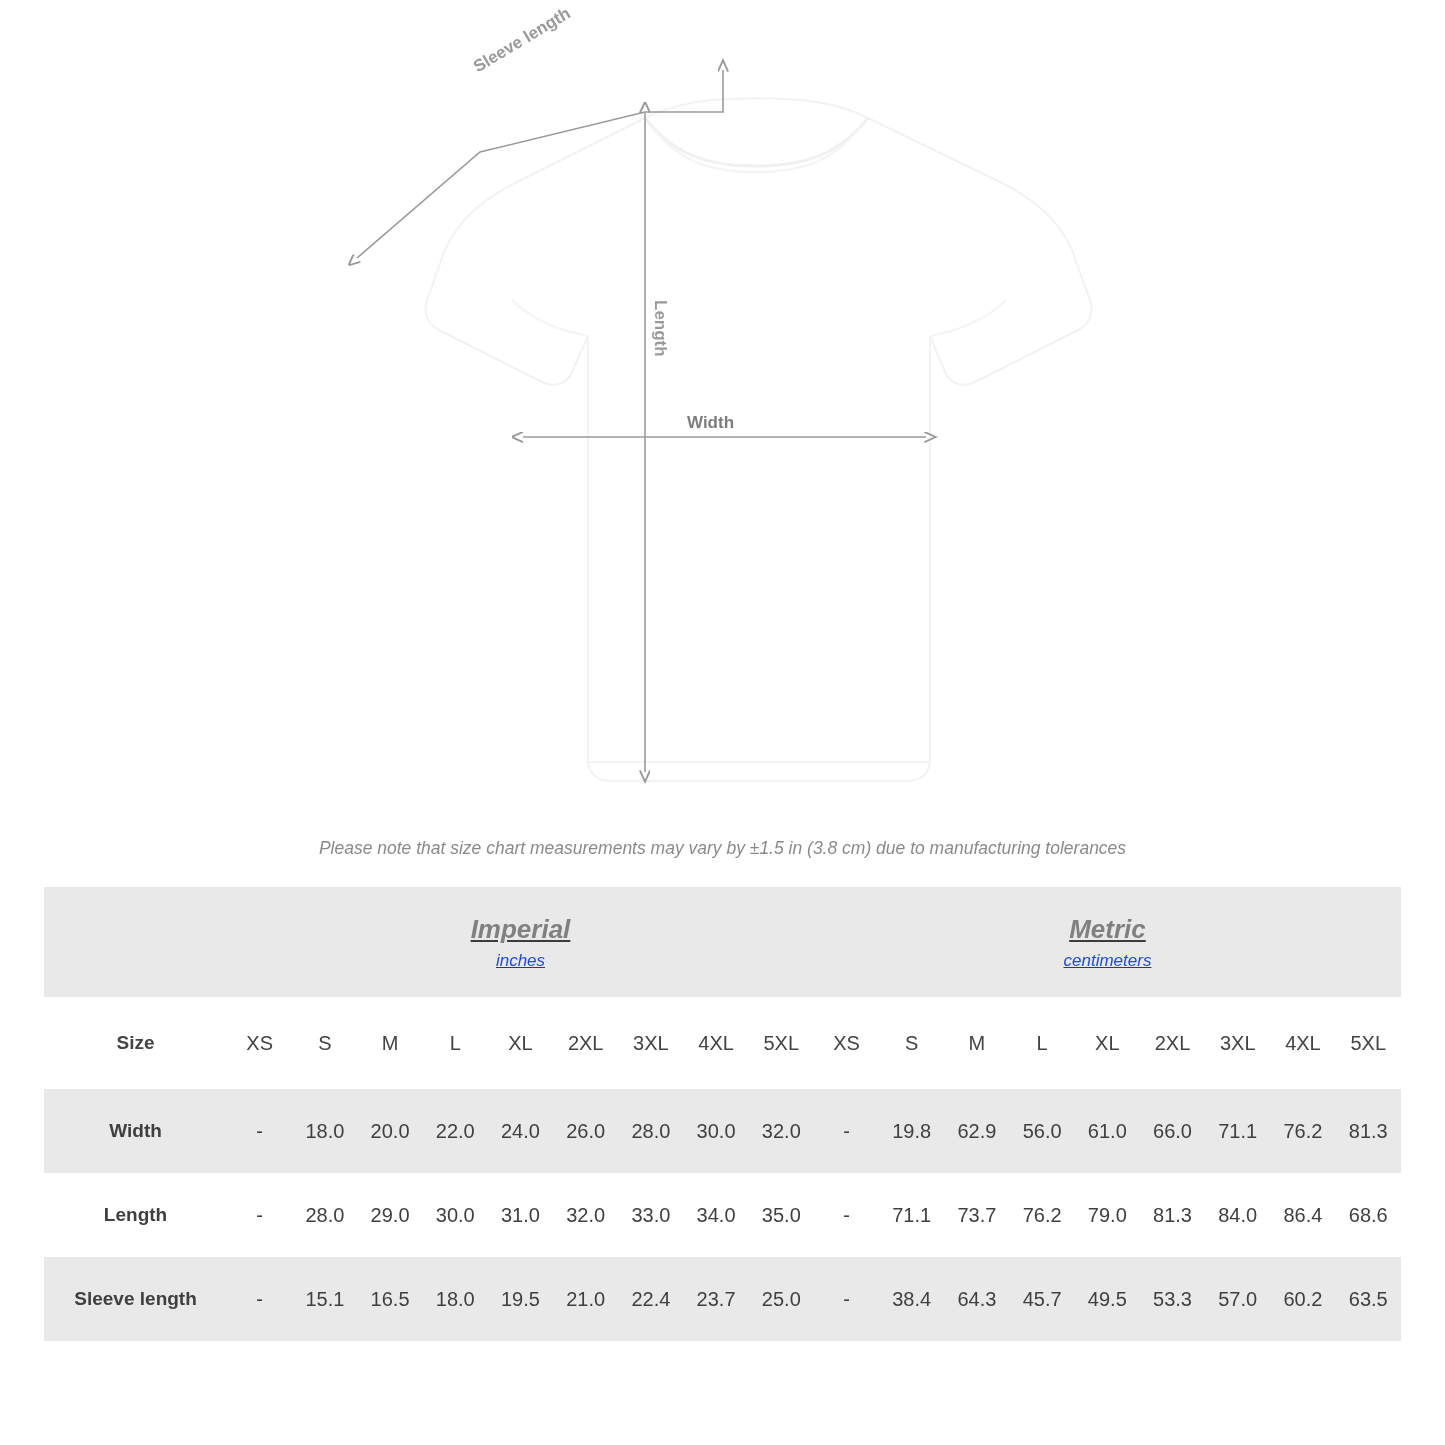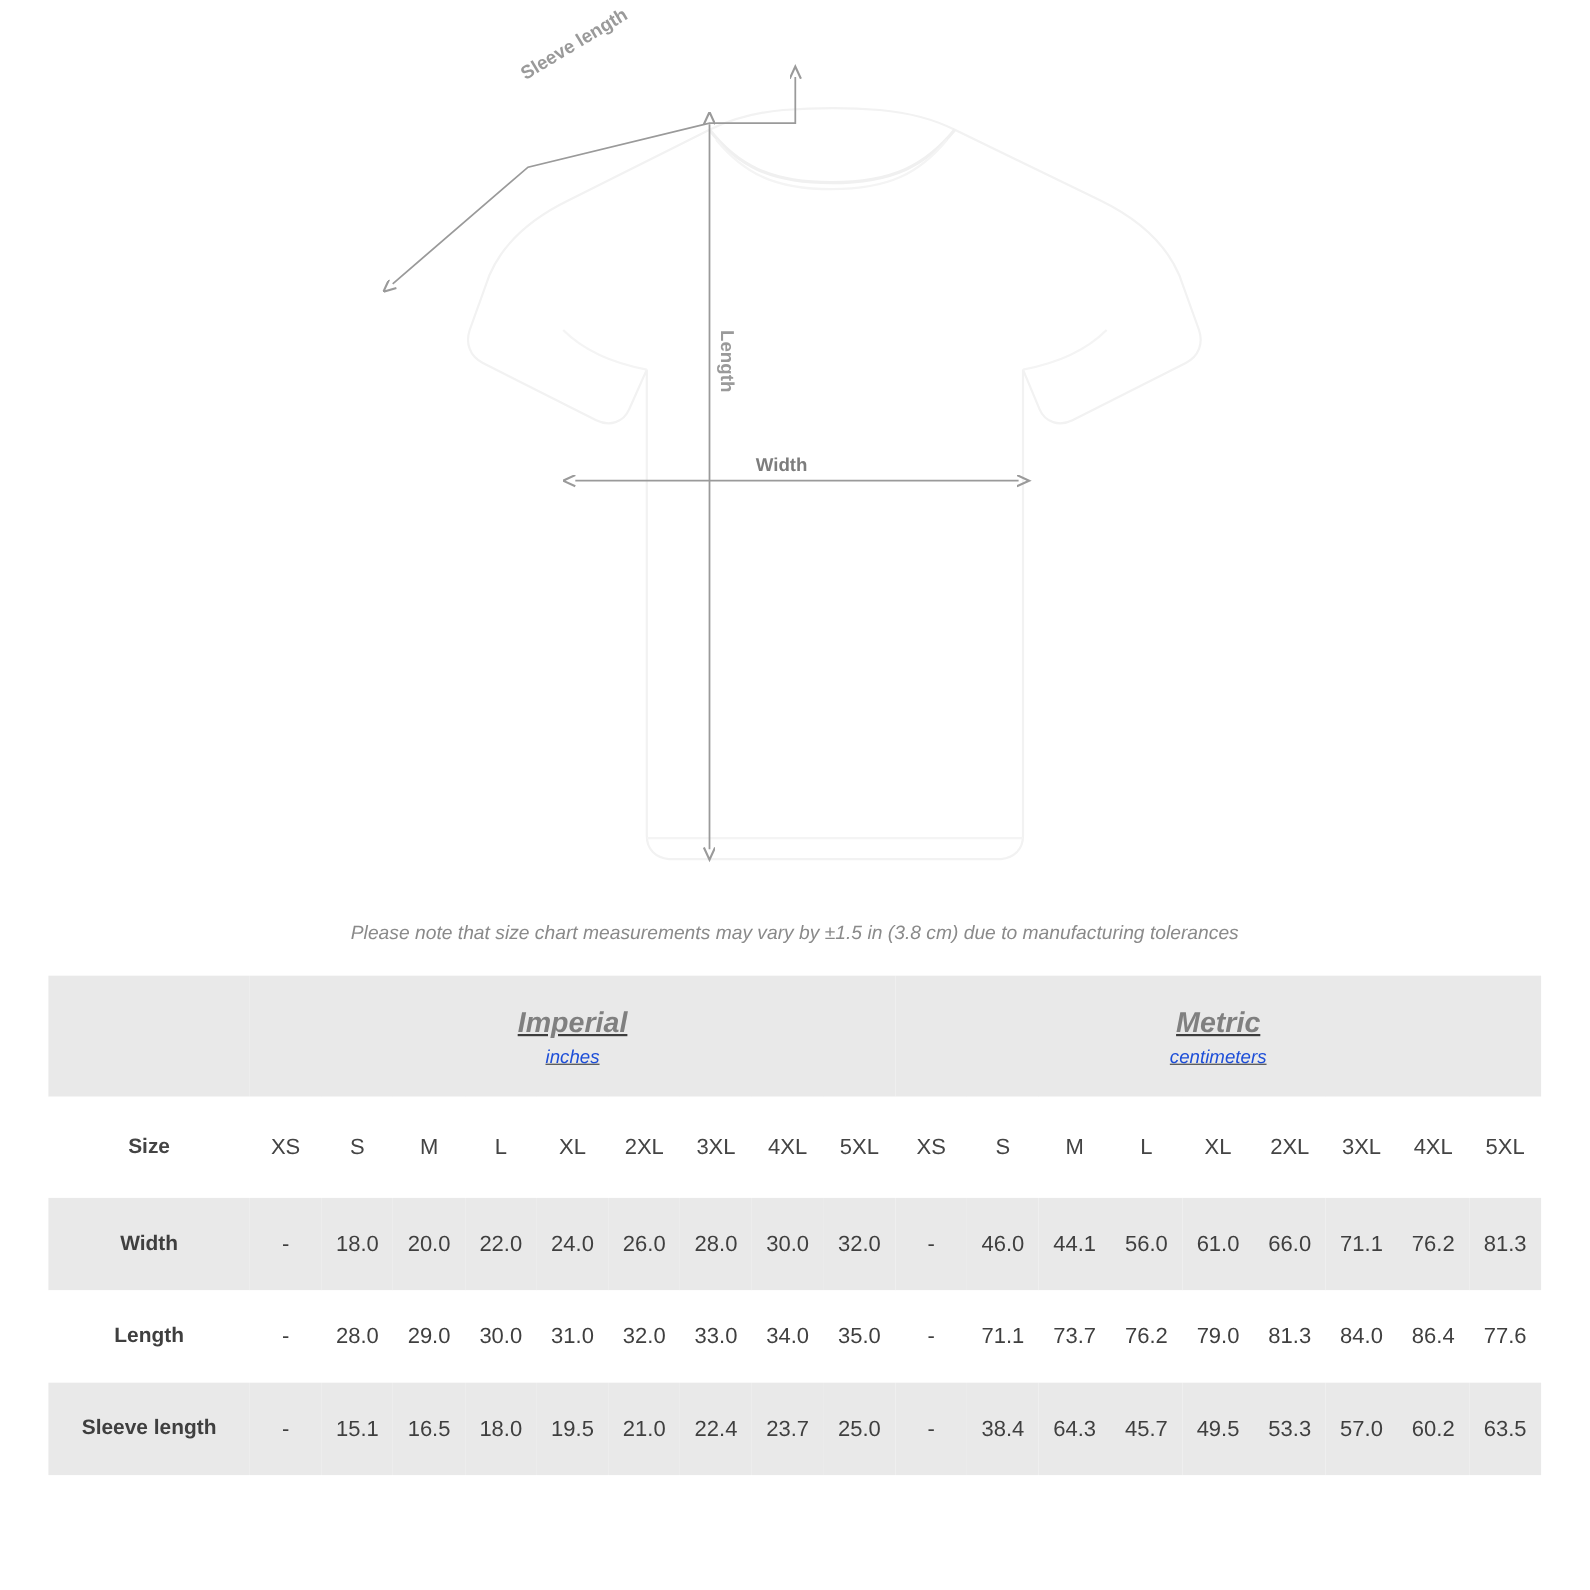--- a/index.html
+++ b/index.html
@@ -251,22 +251,22 @@
           <td>-</td>
           <td>18.0</td>
           <td>20.0</td>
           <td>22.0</td>
           <td>24.0</td>
           <td>26.0</td>
           <td>28.0</td>
           <td>30.0</td>
           <td>32.0</td>
           <td>-</td>
-          <td>46.0</td>
-          <td>44.1</td>
+          <td>19.8</td>
+          <td>62.9</td>
           <td>56.0</td>
           <td>61.0</td>
           <td>66.0</td>
           <td>71.1</td>
           <td>76.2</td>
           <td>81.3</td>
         </tr>
 
         <tr class="data-row band-white">
           <td class="rowlabel">Length</td>
@@ -280,21 +280,21 @@
           <td>34.0</td>
           <td>35.0</td>
           <td>-</td>
           <td>71.1</td>
           <td>73.7</td>
           <td>76.2</td>
           <td>79.0</td>
           <td>81.3</td>
           <td>84.0</td>
           <td>86.4</td>
-          <td>77.6</td>
+          <td>68.6</td>
         </tr>
 
         <tr class="data-row band-grey">
           <td class="rowlabel">Sleeve length</td>
           <td>-</td>
           <td>15.1</td>
           <td>16.5</td>
           <td>18.0</td>
           <td>19.5</td>
           <td>21.0</td>

